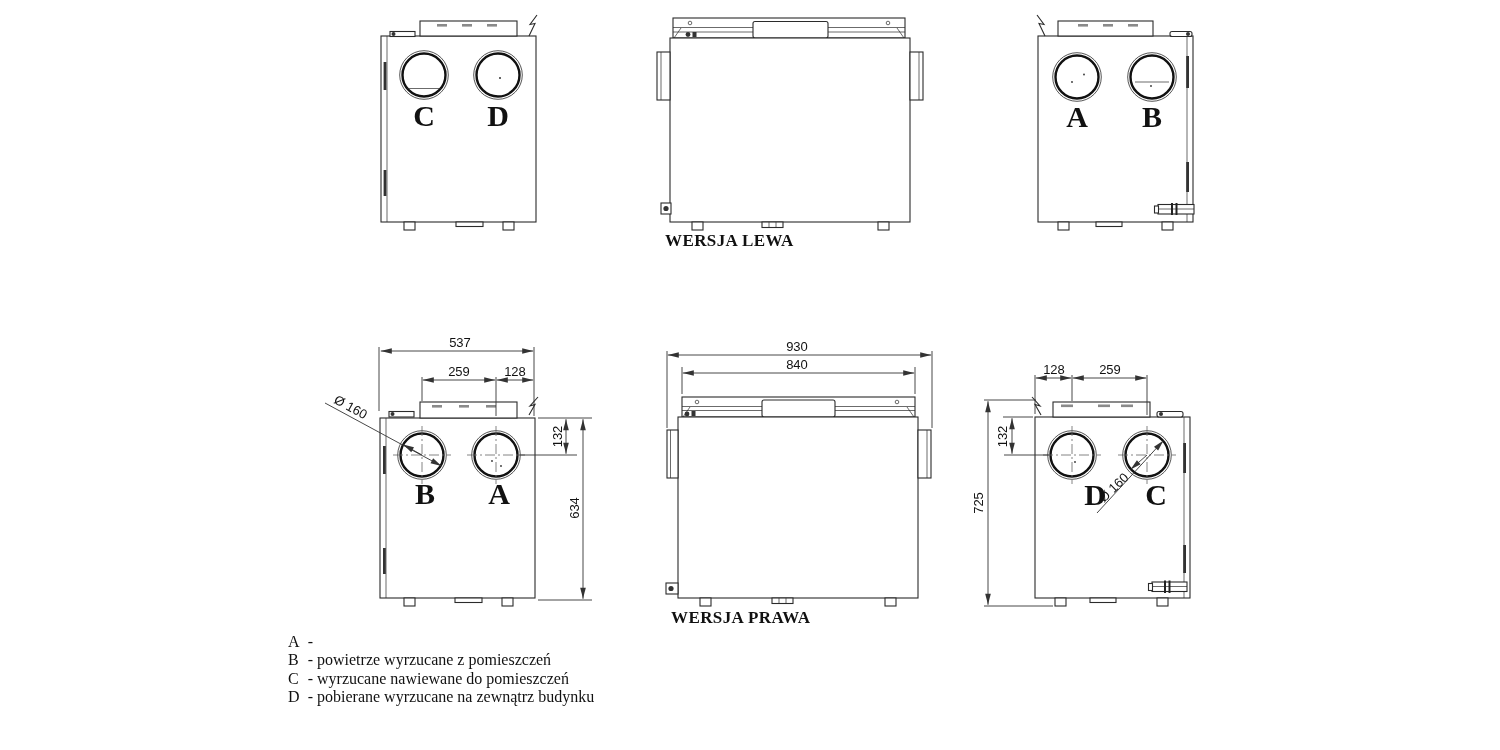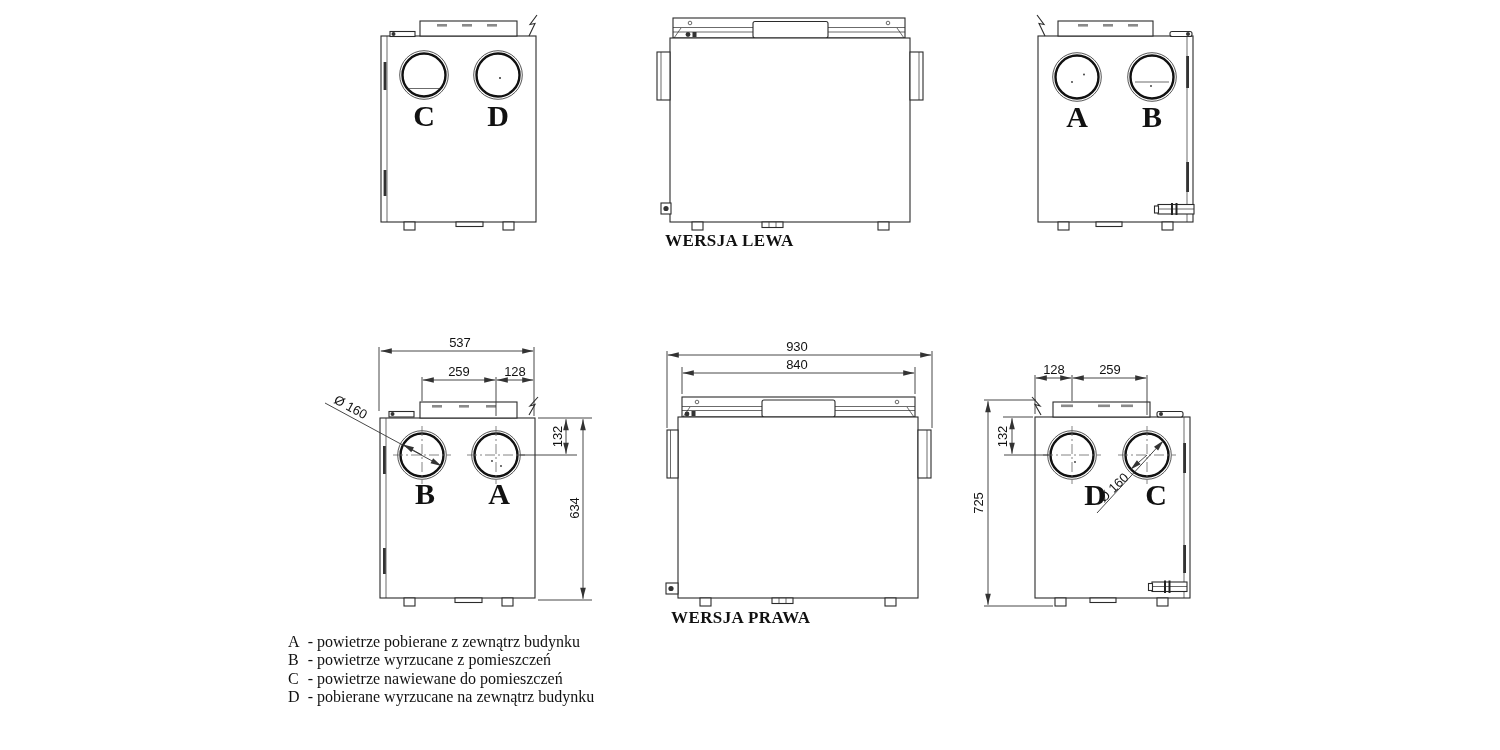--- a/index.html
+++ b/index.html
@@ -275,31 +275,30 @@
     <line class="dml" x1="1097" y1="513" x2="1163.5" y2="440.5" marker-end="url(#arr)"></line>
     <line class="dml" x1="1147" y1="455" x2="1130.5" y2="469.5" marker-end="url(#arr)"></line>
     <text class="dimS" transform="translate(1104,503) rotate(-44)">Ø 160</text>
   </g>
 </svg>
 
 <div class="legend">
   <div class="legend-row">
     <span class="lk">A</span>
         <span class="ls">-</span>
-        <span class="lt">powietrze pobierane z zewnątrz budynku</span>
   </div>
   <div class="legend-row">
     <span class="lk">B</span>
         <span class="ls">-</span>
         <span class="lt">powietrze wyrzucane z pomieszczeń</span>
   </div>
   <div class="legend-row">
     <span class="lk">C</span>
         <span class="ls">-</span>
-        <span class="lt">powietrze nawiewane do pomieszczeń</span>
+        <span class="lt">wyrzucane nawiewane do pomieszczeń</span>
   </div>
   <div class="legend-row">
     <span class="lk">D</span>
         <span class="ls">-</span>
         <span class="lt">pobierane wyrzucane na zewnątrz budynku</span>
   </div>
 </div>
 </div>
 
 </body></html>

